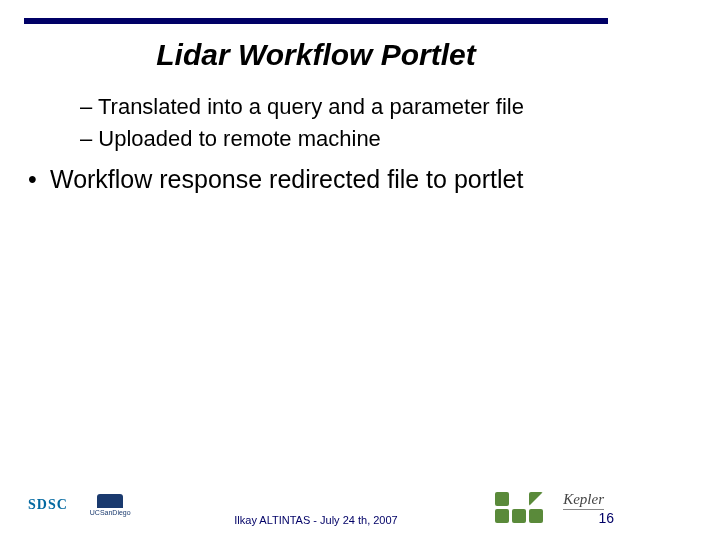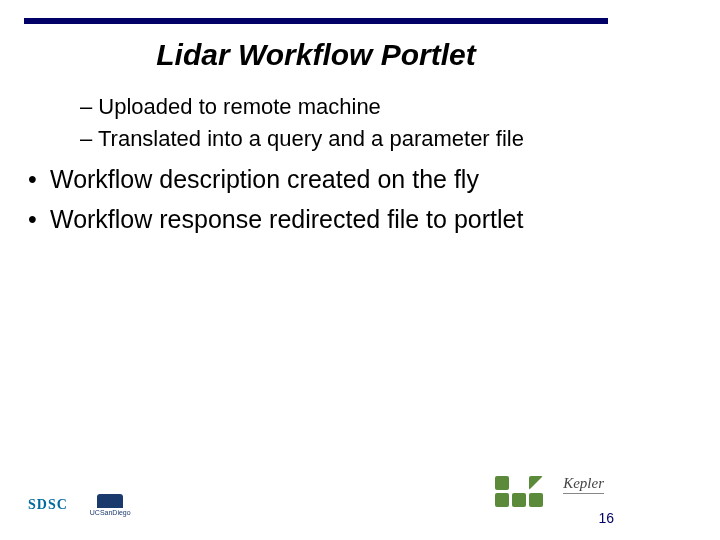--- a/index.html
+++ b/index.html
@@ -12,46 +12,43 @@
   .b1 .dot { display: inline-block; width: 22px; }
   .b2 { font-size: 22px; line-height: 1.35; padding-left: 52px; margin-bottom: 2px; }
   .spacer { height: 8px; }
   .footer-label { position: absolute; bottom: 14px; left: 0; right: 0; text-align: center; font-size: 11px; color: #000066; }
   .page-num { position: absolute; bottom: 14px; right: 18px; font-size: 14px; color: #000066; }
   .logos { position: absolute; bottom: 24px; left: 28px; display: flex; align-items: center; gap: 22px; }
   .sdsc { font-family: Georgia, "Times New Roman", serif; font-weight: bold; font-size: 14px; color: #0369a1; letter-spacing: 1px; }
   .ucsd { display: flex; flex-direction: column; align-items: center; }
   .ucsd-icon { width: 26px; height: 14px; background: #1a3a6e; border-radius: 3px 3px 0 0; }
   .ucsd-text { font-size: 7px; color: #1a3a6e; margin-top: 1px; }
-  .kepler { position: absolute; bottom: 32px; right: 28px; display: flex; align-items: center; gap: 22px; }
+  .kepler { position: absolute; bottom: 16px; right: 28px; display: flex; align-items: center; gap: 22px; }
   .kepler-boxes { display: grid; grid-template-columns: 14px 14px 14px; grid-template-rows: 14px 14px; gap: 3px; }
   .kb { width: 14px; height: 14px; border-radius: 2px; }
   .kb.filled { background: #5a8a3a; }
   .kb.diag { background: linear-gradient(135deg, #5a8a3a 49%, transparent 51%); }
   .kepler-label { font-family: "Times New Roman", serif; font-style: italic; font-size: 15px; color: #444; border-bottom: 1px solid #888; padding-bottom: 1px; margin-left: -2px; margin-bottom: 14px; }
 </style>
 </head>
 <body>
 
 <div class="slide">
   <div class="topbar"></div>
 
   <div class="title">Lidar Workflow Portlet</div>
 
   <div class="content">
     <div class="b2">
+      – <span>Translated into a query and a parameter file</span>
+    </div>
+    <div class="b2">
       –  <span>Uploaded to remote machine</span>
     </div>
-    <div class="b2">
-      – <span>Translated into a query and a parameter file</span>
-    </div>
     <div class="spacer"></div>
-    <div class="b1">
-      <span class="dot">•</span><span>Workflow description created on the fly</span>
-    </div>
     <div class="b1">
       <span class="dot">•</span><span>Workflow response redirected file to portlet</span>
     </div>
   </div>
 
   <div class="logos">
     <div class="sdsc">SDSC</div>
     <div class="ucsd">
       <div class="ucsd-icon"></div>
       <div class="ucsd-text">UCSanDiego</div>
@@ -63,14 +60,15 @@
       <div class="kb filled"></div>
       <div class="kb"></div>
       <div class="kb diag"></div>
       <div class="kb filled"></div>
       <div class="kb filled"></div>
       <div class="kb filled"></div>
     </div>
     <div class="kepler-label">Kepler</div>
   </div>
 
+  <div class="footer-label">Ilkay ALTINTAS - July 24 th, 2007</div>
   <div class="page-num">16</div>
 </div>
 
 </body></html>

